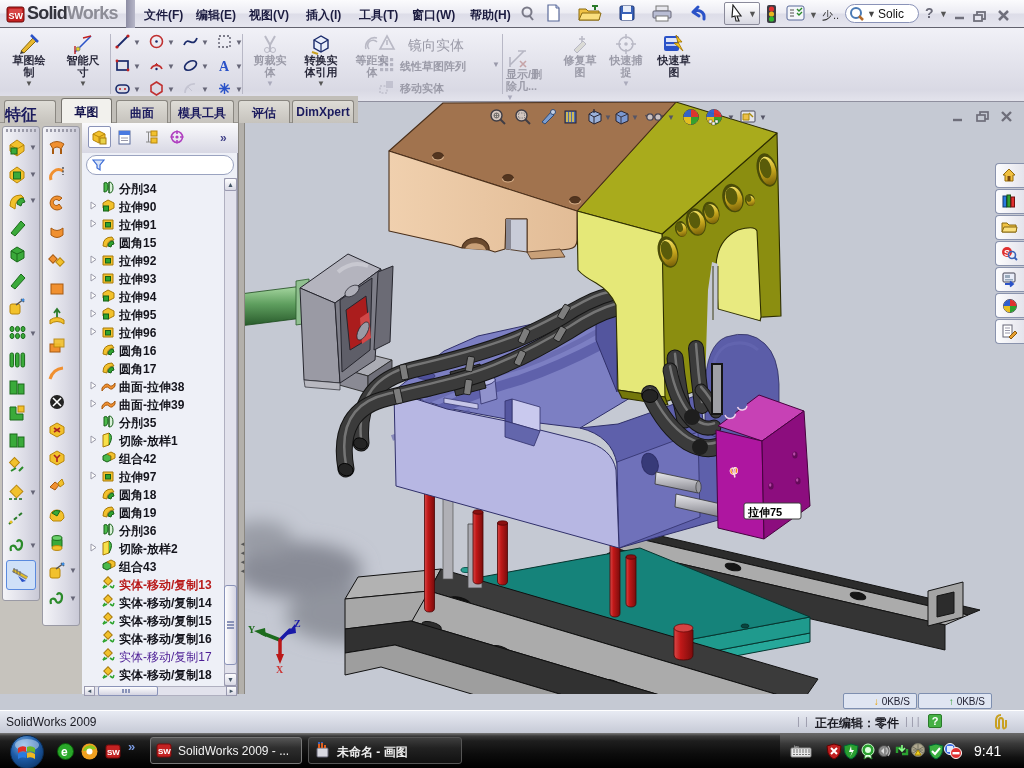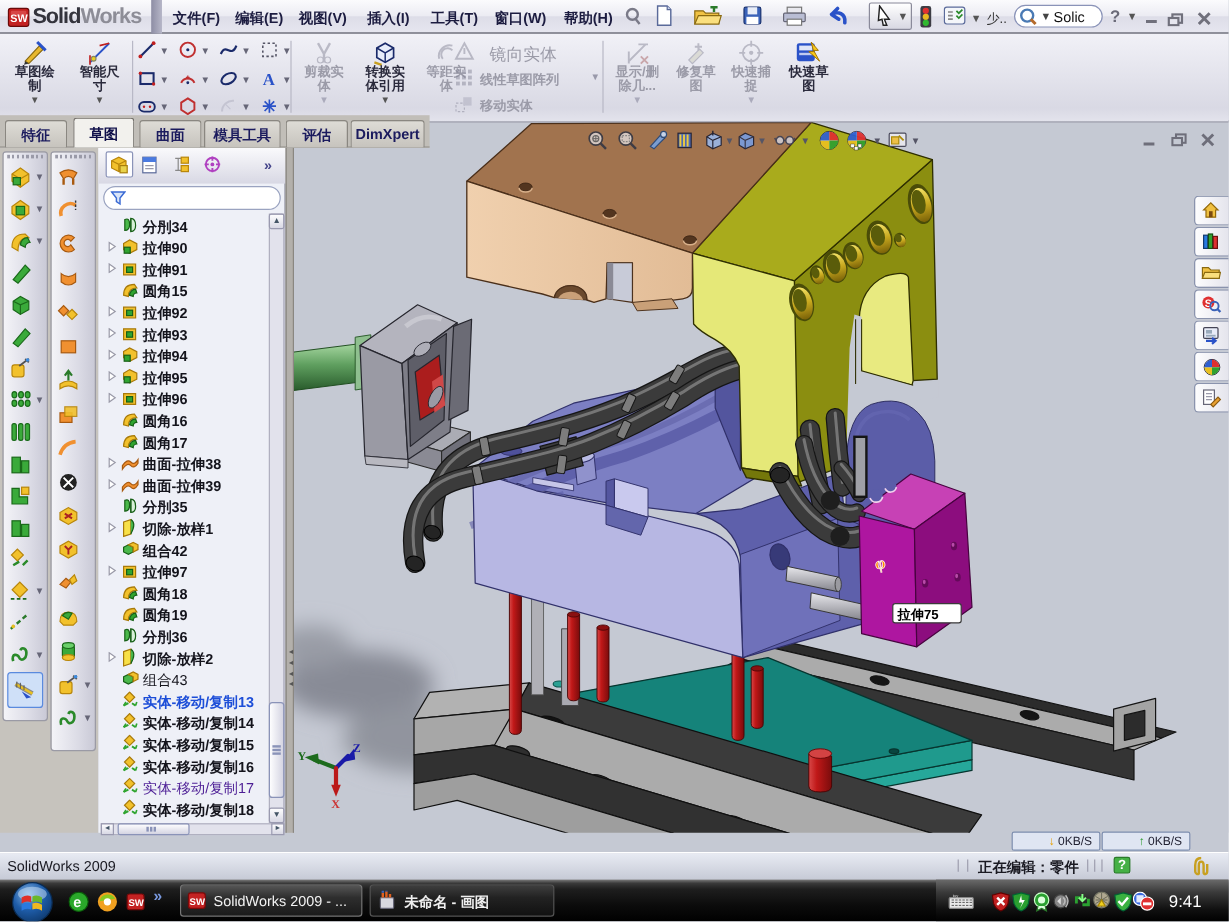--- a/index.html
+++ b/index.html
@@ -466,21 +466,21 @@
         </g>
       </svg>
       <span class="tx" style="left:400px;top:31px;font-size:11px;font-weight:bold;color:#9b9ba8">线性草图阵列</span>
 <svg class="ab" style="left:378px;top:50px" width="18" height="18" opacity="0.5">
         <rect x="2" y="8" width="7" height="7" fill="none" stroke="#889" stroke-dasharray="2,1.5"></rect>
         <rect x="8" y="3" width="7" height="7" fill="#aab"></rect>
       </svg>
       <span class="tx" style="left:400px;top:53px;font-size:11px;font-weight:bold;color:#9b9ba8">移动实体</span>
 <span class="tx" style="left:492px;top:32px;font-size:8px;color:#99a">▼</span>
 <div class="ab" style="left:502px;top:6px;width:1px;height:60px;background:#b8b8c6"></div>
-<div class="ab" style="left:506px;top:4px;width:50px;height:66px;text-align:center">
+<div class="ab" style="left:506px;top:18px;width:50px;height:66px;text-align:left">
         <div style="height:22px;margin-top:1px"><svg width="22" height="22" opacity="0.5">
             <path d="M4,18 L18,4 M4,10 L4,20 M12,4 L20,4" stroke="#889" stroke-width="1.6"></path>
             <path d="M14,14 L20,20 M20,14 L14,20" stroke="#a66" stroke-width="1.6"></path>
           </svg></div>
         <div style="font-size:11px;line-height:11.5px;font-weight:bold;color:#9b9ba8">显示/删<br>除几...</div>
         <div style="font-size:8px;color:#aab;margin-top:1px">▼</div>
       </div>
 <div class="ab" style="left:558px;top:4px;width:44px;height:66px;text-align:center">
         <div style="height:22px;margin-top:1px"><svg width="22" height="22" opacity="0.5">
             <path d="M5,17 L14,8 L17,11 L8,20 Z" fill="#ccb" stroke="#889"></path>
@@ -503,21 +503,21 @@
             <rect x="4" y="5" width="11" height="4" fill="#fff" opacity="0.85"></rect>
             <rect x="4" y="11" width="11" height="2" fill="#fff" opacity="0.7"></rect>
             <path d="M14,2 L20,9 L16,9 L21,18 L12,10 L16,10 Z" fill="#f8c818" stroke="#a07000" stroke-width="0.8"></path>
           </svg></div>
         <div style="font-size:11px;line-height:11.5px;font-weight:bold;color:#2a2a3c">快速草<br>图</div>
       </div>
 </div>
 <div class="ab" style="left:0;top:101px;width:1024px;height:1px;background:#8f8f9e;z-index:28"></div>
 <div class="ab" style="left:358px;top:96px;width:666px;height:5px;background:#dfdfe9;border-bottom:1px solid #8f8f9e;z-index:28"></div>
 <div class="ab" style="left:0;top:96px;width:358px;height:27px;background:#c1beb8;border-bottom:1px solid #98958f;z-index:31">
-<div class="ab" style="left:4px;top:4px;width:52px;height:23px;background:linear-gradient(#dedcd6,#c6c3bd);border:1px solid #8a8781;border-bottom:none;border-radius:3px 3px 0 0;text-align:center;font-size:12px;font-weight:bold;color:#1b1b5e;padding-top:4px">特征</div>
+<div class="ab" style="left:4px;top:4px;width:52px;height:23px;background:linear-gradient(#dedcd6,#c6c3bd);border:1px solid #8a8781;border-bottom:none;border-radius:3px 3px 0 0;text-align:left;font-size:16px;font-weight:bold;color:#1b1b5e;padding-top:4px">特征</div>
 <div class="ab" style="left:61px;top:2px;width:51px;height:25px;background:#f2f1ed;border:1px solid #76736e;border-bottom:none;border-radius:3px 3px 0 0;text-align:center;font-size:12px;font-weight:bold;color:#10104a;padding-top:5px">草图</div>
 <div class="ab" style="left:116px;top:4px;width:52px;height:23px;background:linear-gradient(#dedcd6,#c6c3bd);border:1px solid #8a8781;border-bottom:none;border-radius:3px 3px 0 0;text-align:center;font-size:12px;font-weight:bold;color:#1b1b5e;padding-top:4px">曲面</div>
 <div class="ab" style="left:170px;top:4px;width:64px;height:23px;background:linear-gradient(#dedcd6,#c6c3bd);border:1px solid #8a8781;border-bottom:none;border-radius:3px 3px 0 0;text-align:center;font-size:12px;font-weight:bold;color:#1b1b5e;padding-top:4px">模具工具</div>
 <div class="ab" style="left:238px;top:4px;width:52px;height:23px;background:linear-gradient(#dedcd6,#c6c3bd);border:1px solid #8a8781;border-bottom:none;border-radius:3px 3px 0 0;text-align:center;font-size:12px;font-weight:bold;color:#1b1b5e;padding-top:4px">评估</div>
 <div class="ab" style="left:292px;top:4px;width:62px;height:23px;background:linear-gradient(#dedcd6,#c6c3bd);border:1px solid #8a8781;border-bottom:none;border-radius:3px 3px 0 0;text-align:center;font-size:12px;font-weight:bold;color:#1b1b5e;padding-top:4px">DimXpert</div>
 </div>
 <div class="ab" style="left:0;top:123px;width:82px;height:571px;background:#c6c3bd;z-index:20">
 <div class="ab" style="left:2px;top:3px;width:38px;height:475px;background:linear-gradient(90deg,#f4f4f8,#dcdce6 60%,#c9c9d6);border:1px solid #9a9aa5;border-radius:3px"></div>
 <div class="ab" style="left:42px;top:3px;width:38px;height:500px;background:linear-gradient(90deg,#f4f4f8,#dcdce6 60%,#c9c9d6);border:1px solid #9a9aa5;border-radius:3px"></div>
 <div class="ab" style="left:6px;top:6px;width:30px;height:3px;background:repeating-linear-gradient(90deg,#9a9aa8 0 2px,transparent 2px 4px)"></div>
@@ -845,27 +845,27 @@
       </svg>
 <svg class="ab" style="left:19px;top:417px" width="15" height="16">
         <path d="M2,3 L8,1 L8,13 L2,15 Z" fill="#f8e048" stroke="#a87a0a"></path>
         <path d="M8,1 Q13,4 8,13" fill="#4ab84a" stroke="#176017"></path>
       </svg>
 <span class="tx" style="left:37px;top:418px;font-size:12px;font-weight:bold;color:#14141c">切除-放样2</span>
 <svg class="ab" style="left:19px;top:435px" width="15" height="16">
         <path d="M2,6 L6,4 L10,6 L10,10 L6,12 L2,10 Z" fill="#4ab84a" stroke="#176017"></path>
         <path d="M6,4 L10,2 L14,4 L14,8 L10,10 L10,6 Z" fill="#f2c12c" stroke="#a87a0a"></path>
       </svg>
-<span class="tx" style="left:37px;top:436px;font-size:12px;font-weight:normal;color:#14141c">组合43</span>
+<span class="tx" style="left:37px;top:436px;font-size:12px;font-weight:bold;color:#14141c">组合43</span>
 <svg class="ab" style="left:19px;top:453px" width="15" height="16">
         <rect x="4" y="2" width="6" height="6" fill="#f2c12c" stroke="#a87a0a" transform="rotate(45 7 5)"></rect>
         <path d="M2,12 L6,10 M12,12 L9,10" stroke="#2fa42f" stroke-width="1.6"></path>
         <path d="M2,12 L4,9 M12,12 L13,9" stroke="#2fa42f" stroke-width="1.4"></path>
       </svg>
-<span class="tx" style="left:37px;top:454px;font-size:12px;font-weight:bold;color:#1d4ed8">实体-移动/复制13</span>
+<span class="tx" style="left:37px;top:454px;font-size:12px;font-weight:bold;color:#b91c1c">实体-移动/复制13</span>
 <svg class="ab" style="left:19px;top:471px" width="15" height="16">
         <rect x="4" y="2" width="6" height="6" fill="#f2c12c" stroke="#a87a0a" transform="rotate(45 7 5)"></rect>
         <path d="M2,12 L6,10 M12,12 L9,10" stroke="#2fa42f" stroke-width="1.6"></path>
         <path d="M2,12 L4,9 M12,12 L13,9" stroke="#2fa42f" stroke-width="1.4"></path>
       </svg>
 <span class="tx" style="left:37px;top:472px;font-size:12px;font-weight:bold;color:#14141c">实体-移动/复制14</span>
 <svg class="ab" style="left:19px;top:489px" width="15" height="16">
         <rect x="4" y="2" width="6" height="6" fill="#f2c12c" stroke="#a87a0a" transform="rotate(45 7 5)"></rect>
         <path d="M2,12 L6,10 M12,12 L9,10" stroke="#2fa42f" stroke-width="1.6"></path>
         <path d="M2,12 L4,9 M12,12 L13,9" stroke="#2fa42f" stroke-width="1.4"></path>

